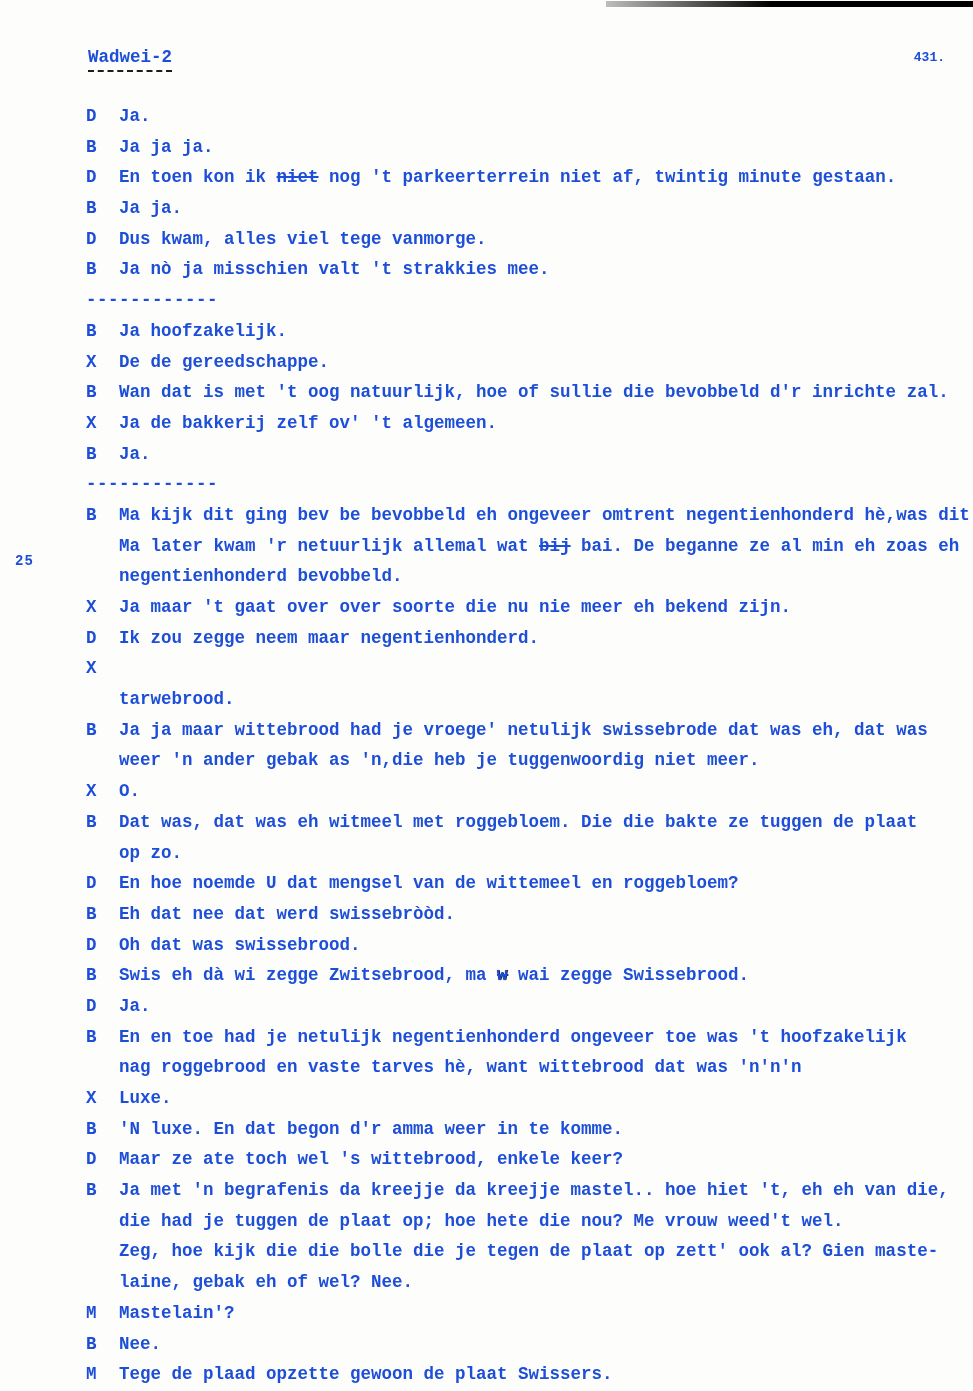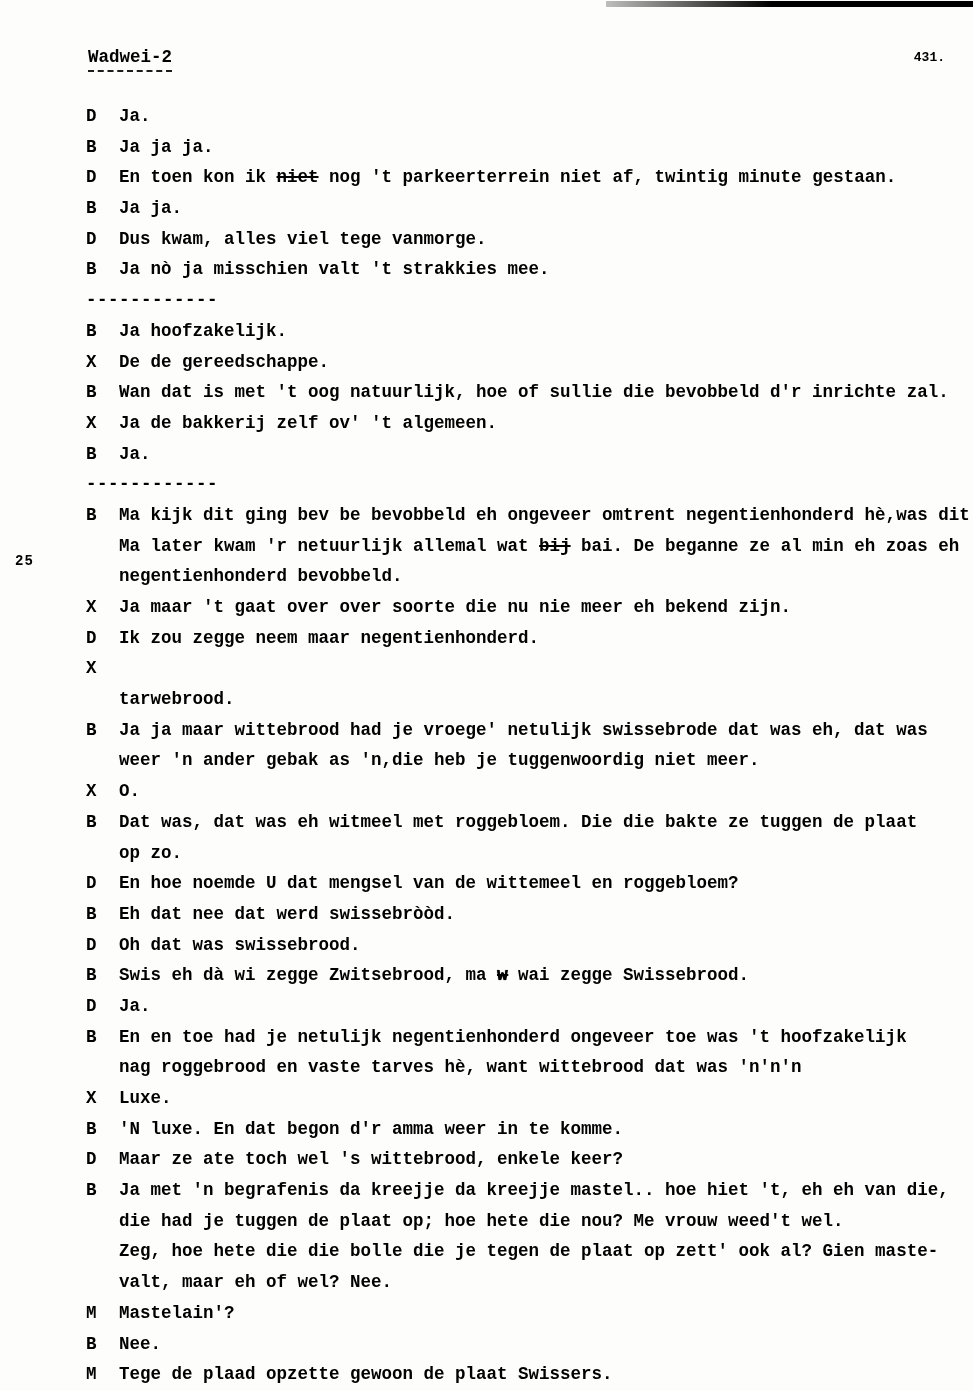--- a/index.html
+++ b/index.html
@@ -4,21 +4,21 @@
 <style>
   html,body{margin:0;padding:0;background:#e8e8e8;}
   .page{
     position:relative;
     width:973px;height:1391px;
     margin:0 auto;
     background:#fdfdfc;
     overflow:hidden;
     font-family:"Liberation Mono","DejaVu Sans Mono",monospace;
     font-weight:700;
-    color:#000000;
+    color:#1d4ed8;
   }
   .scan-bar{
     position:absolute;top:1px;left:606px;width:367px;height:6px;
     background:linear-gradient(to right, rgba(0,0,0,.25), #000 45%);
   }
   .header-title{
     position:absolute;top:47px;left:88px;
     font-size:17.5px;line-height:20px;
     border-bottom:2px dashed #1c1c1c;
     padding-bottom:3px;
@@ -82,19 +82,19 @@
       <div class="line"><span class="speaker">D</span><span class="text"><span>Oh dat was swissebrood.</span></span></div>
       <div class="line"><span class="speaker">B</span><span class="text"><span>Swis eh dà wi zegge Zwitsebrood, ma </span><span class="struck blot">w</span><span> wai zegge Swissebrood.</span></span></div>
       <div class="line"><span class="speaker">D</span><span class="text"><span>Ja.</span></span></div>
       <div class="line"><span class="speaker">B</span><span class="text"><span>En en toe had je netulijk negentienhonderd ongeveer toe was 't hoofzakelijk</span></span></div>
       <div class="line"><span class="text"><span>nag roggebrood en vaste tarves hè, want wittebrood dat was 'n'n'n</span></span></div>
       <div class="line"><span class="speaker">X</span><span class="text"><span>Luxe.</span></span></div>
       <div class="line"><span class="speaker">B</span><span class="text"><span>'N luxe. En dat begon d'r amma weer in te komme.</span></span></div>
       <div class="line"><span class="speaker">D</span><span class="text"><span>Maar ze ate toch wel 's wittebrood, enkele keer?</span></span></div>
       <div class="line"><span class="speaker">B</span><span class="text"><span>Ja met 'n begrafenis da kreejje da kreejje mastel.. hoe hiet 't, eh eh van die,</span></span></div>
       <div class="line"><span class="text"><span>die had je tuggen de plaat op; hoe hete die nou? Me vrouw weed't wel.</span></span></div>
-      <div class="line"><span class="text"><span>Zeg, hoe hete die die bolle die je tegen de plaat op zett' ook al? Gien maste-</span></span></div>
-      <div class="line"><span class="text"><span>valt, maar eh of wel? Nee.</span></span></div>
+      <div class="line"><span class="text"><span>Zeg, hoe kijk die die bolle die je tegen de plaat op zett' ook al? Gien maste-</span></span></div>
+      <div class="line"><span class="text"><span>laine, gebak eh of wel? Nee.</span></span></div>
       <div class="line"><span class="speaker">M</span><span class="text"><span>Mastelain'?</span></span></div>
       <div class="line"><span class="speaker">B</span><span class="text"><span>Nee.</span></span></div>
       <div class="line"><span class="speaker">M</span><span class="text"><span>Tege de plaad opzette gewoon de plaat Swissers.</span></span></div>
     </div>
 </div>
 
 </body></html>

